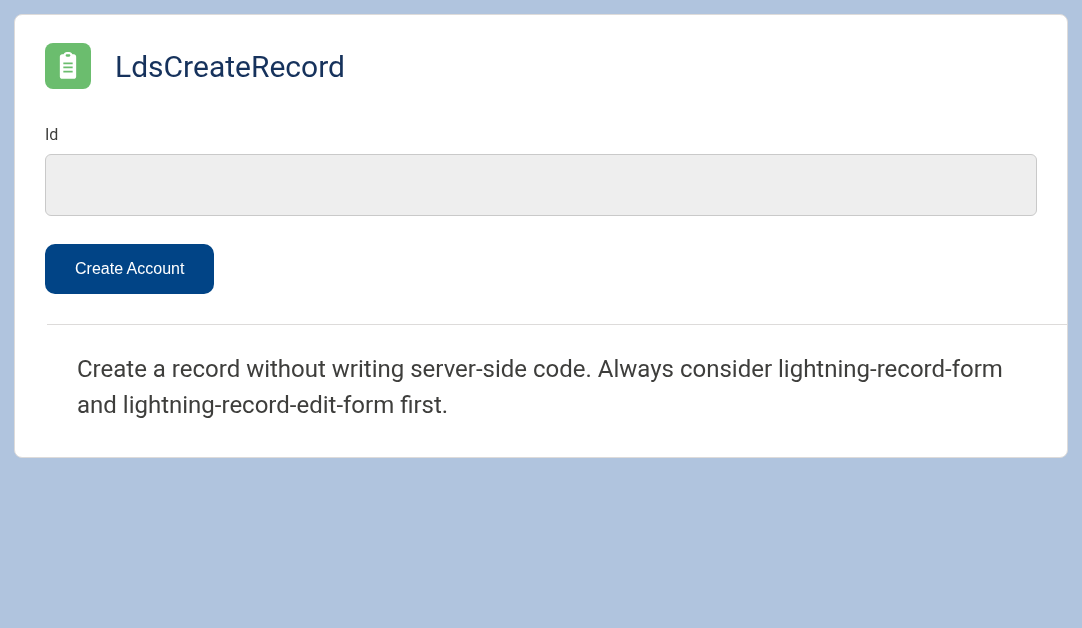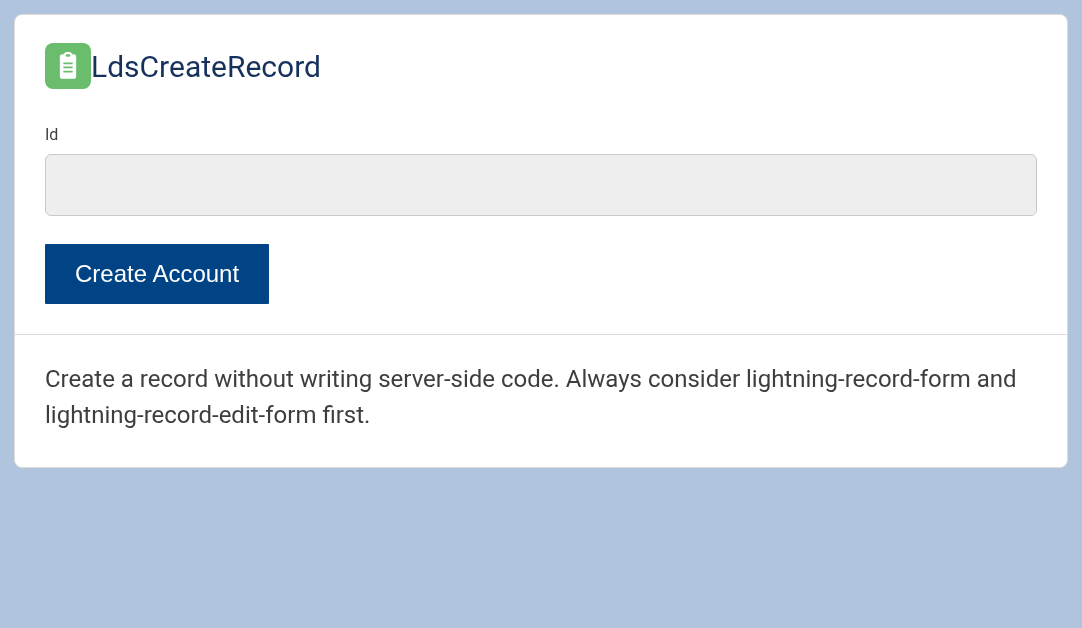--- a/index.html
+++ b/index.html
@@ -19,20 +19,21 @@
       border: 1px solid #dddbda;
       border-radius: 8px;
       overflow: hidden;
     }
     .card-body {
       padding: 28px 30px 30px 30px;
     }
     .header {
       display: flex;
       align-items: center;
+      gap: 24px;
       margin-bottom: 36px;
     }
     .icon-box {
       width: 46px;
       height: 46px;
       background-color: #6bbd6e;
       border-radius: 8px;
       display: flex;
       align-items: center;
       justify-content: center;
@@ -68,28 +69,29 @@
     .form-input[disabled] {
       background-color: #eeeeee;
       color: #3e3e3c;
     }
     .btn {
       display: inline-block;
       margin-top: 10px;
       padding: 16px 30px;
       background-color: #014486;
       color: #ffffff;
-      font-size: 24px;
+      font-size: 16px;
       border: none;
-      border-radius: 1px;
+      border-radius: 10px;
       cursor: pointer;
     }
     .card-footer {
       border-top: 1px solid #dddbda;
       padding: 26px 30px 30px 30px;
+      margin-left: 32px;
     }
     .footer-text {
       font-size: 24px;
       line-height: 1.5;
       color: #3e3e3c;
       margin-bottom: 4px;
     }
     .footer-link {
       font-size: 24px;
       color: #0176d3;

